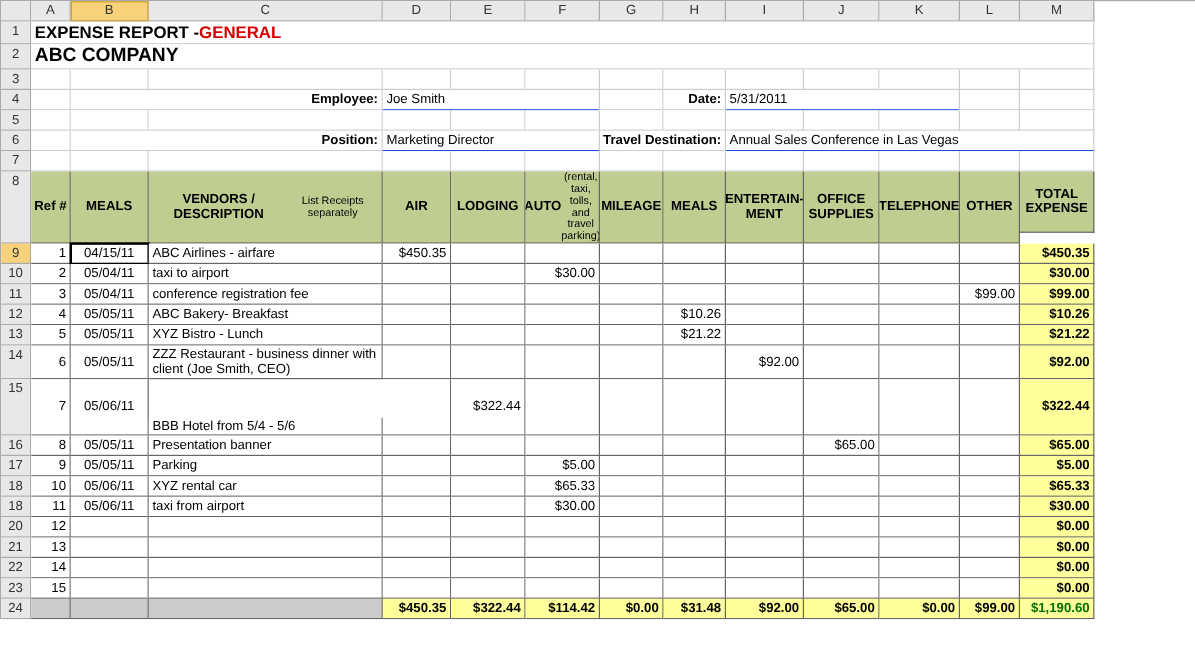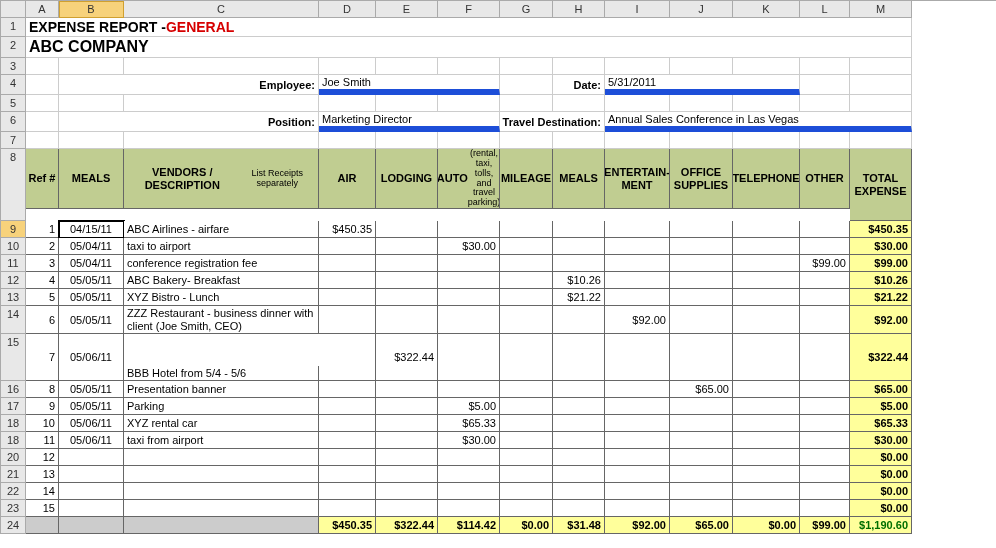--- a/index.html
+++ b/index.html
@@ -36,21 +36,21 @@
     white-space: nowrap;
     display: flex;
     align-items: center;
   }
   .cell.center { justify-content: center; }
   .cell.right { justify-content: flex-end; }
   .title1 { font-weight: bold; font-size: 14px; }
   .title1 .red { color: #d60000; }
   .title2 { font-weight: bold; font-size: 16px; }
   .lbl-right { justify-content: flex-end; font-weight: bold; }
-  .field-val { border-bottom: 6px solid #1d4ed8; }
+  .field-val { border-bottom: 1px solid #1d4ed8; }
   .hdr {
     background: #c0cd91;
     font-weight: bold;
     text-align: center;
     justify-content: center;
     border-right: 1px solid #666;
     border-bottom: 1px solid #666;
     white-space: normal;
     line-height: 1.1;
     padding: 2px;
@@ -155,21 +155,21 @@
     <div class="cell hdr" style="height: 60px;">VENDORS / DESCRIPTION<span class="hdr-sub">List Receipts separately</span></div>
     <div class="cell hdr" style="height: 60px;">AIR</div>
     <div class="cell hdr" style="height: 60px;">LODGING</div>
     <div class="cell hdr" style="height: 60px;">AUTO<span class="hdr-sub">(rental, taxi, tolls, and travel parking)</span></div>
     <div class="cell hdr" style="height: 60px;">MILEAGE</div>
     <div class="cell hdr" style="height: 60px;">MEALS</div>
     <div class="cell hdr" style="height: 60px;">ENTERTAIN-MENT</div>
     <div class="cell hdr" style="height: 60px;">OFFICE SUPPLIES</div>
     <div class="cell hdr" style="height: 60px;">TELEPHONE</div>
     <div class="cell hdr" style="height: 60px;">OTHER</div>
-    <div class="cell hdr" style="height: 72px;">TOTAL EXPENSE</div>
+    <div class="cell hdr" style="height: 51px;">TOTAL EXPENSE</div>
     <div class="rowhdr sel-row">9</div>
     <div class="cell tblcell right">1</div>
     <div class="cell tblcell center sel-cell">04/15/11</div>
     <div class="cell tblcell" style="white-space: normal; line-height: 1.1;">ABC Airlines - airfare</div>
     <div class="cell tblcell right">$450.35</div>
     <div class="cell tblcell right"></div>
     <div class="cell tblcell right"></div>
     <div class="cell tblcell right"></div>
     <div class="cell tblcell right"></div>
     <div class="cell tblcell right"></div>

